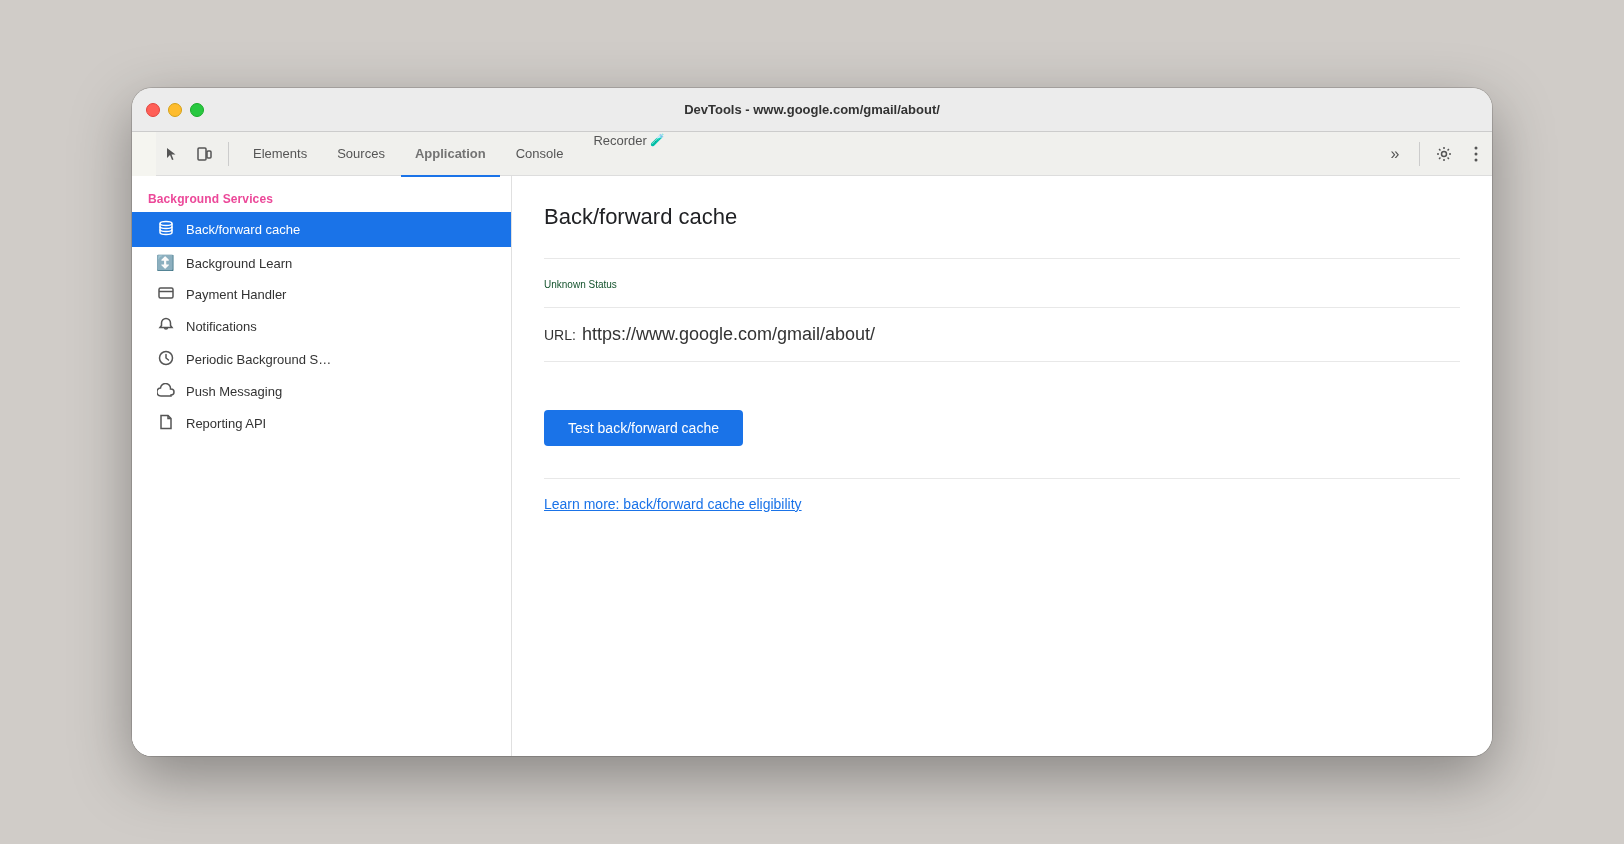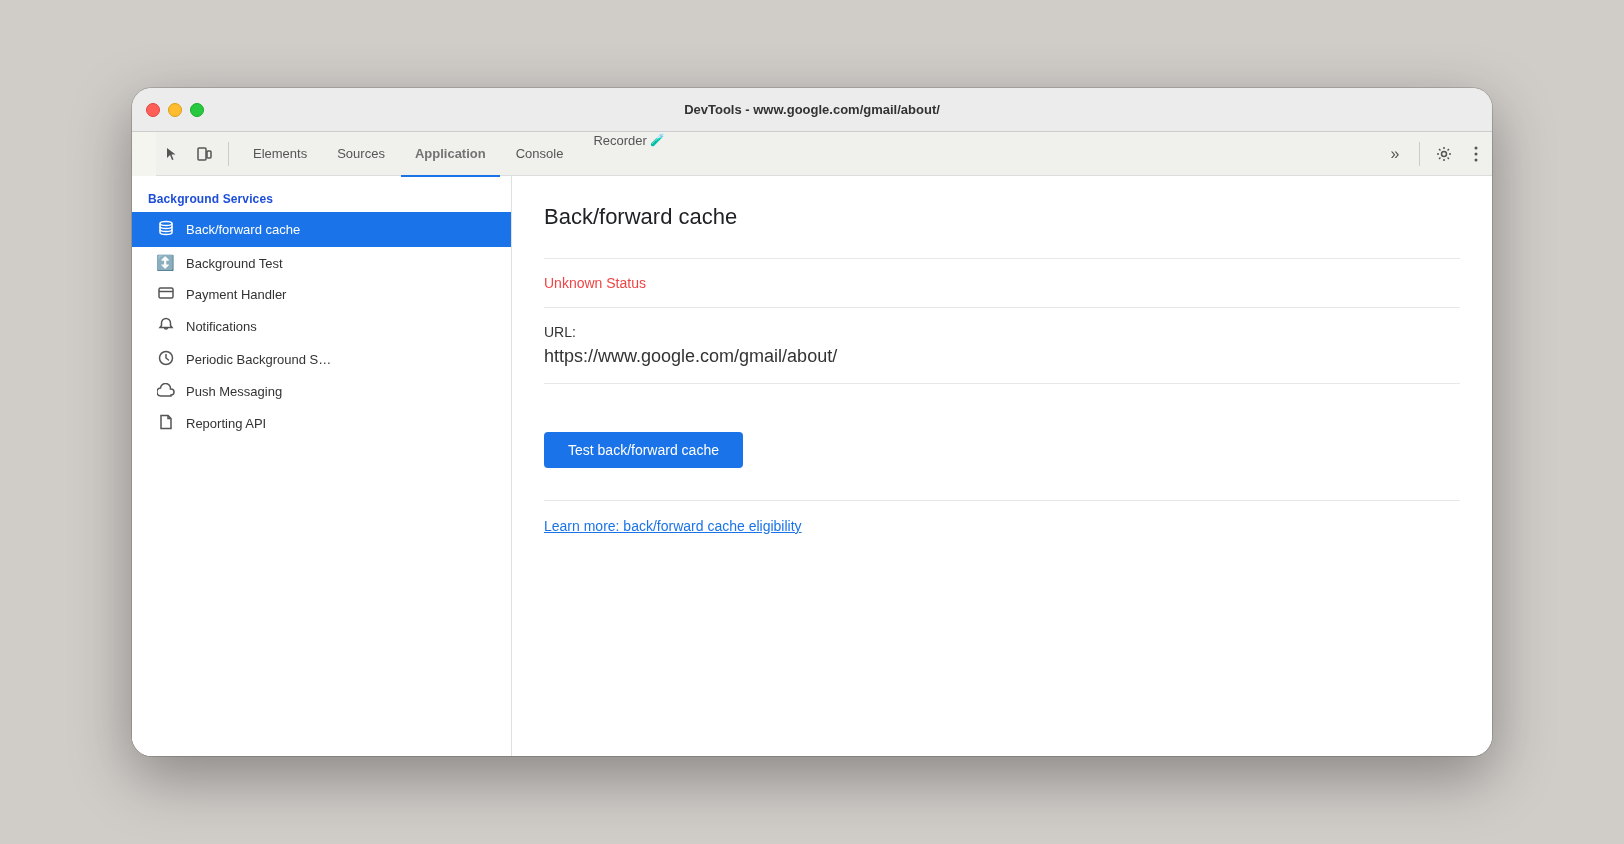--- a/index.html
+++ b/index.html
@@ -139,21 +139,21 @@
       min-width: 380px;
       background: #fff;
       border-right: 1px solid #e0e0e0;
       overflow-y: auto;
       padding-top: 8px;
     }
 
     .sidebar-section-title {
       font-size: 12px;
       font-weight: 600;
-      color: #1d4ed8;
+      color: #ec4899;
       padding: 8px 16px 6px 16px;
       letter-spacing: 0.01em;
     }
 
     .sidebar-item {
       display: flex;
       align-items: center;
       gap: 10px;
       padding: 7px 16px 7px 24px;
       font-size: 13px;
@@ -198,29 +198,28 @@
       border-bottom: 1px solid #e8e8e8;
       font-size: 14px;
       color: #333;
     }
 
     .content-row:first-of-type {
       border-top: 1px solid #e8e8e8;
     }
 
     .content-row .label {
-      font-size: 14px;
-      color: #ef4444;
+      font-size: 10px;
+      color: #14532d;
     }
 
     .content-row .url-line {
       display: flex;
       gap: 6px;
       align-items: baseline;
-      flex-direction: column;
     }
 
     .content-row .url-label {
       font-size: 14px;
       color: #333;
       font-weight: 400;
     }
 
     .content-row .url-value {
       font-size: 18px;
@@ -339,21 +338,21 @@
             <path d="M3 4.5v3c0 1.1 2.7 2 6 2s6-.9 6-2v-3" stroke="white" stroke-width="1.5"></path>
             <path d="M3 7.5v3c0 1.1 2.7 2 6 2s6-.9 6-2v-3" stroke="white" stroke-width="1.5"></path>
             <path d="M3 10.5v3c0 1.1 2.7 2 6 2s6-.9 6-2v-3" stroke="white" stroke-width="1.5"></path>
           </svg>
         </span>
         <span class="sidebar-item-label">Back/forward cache</span>
       </div>
 
       <div class="sidebar-item">
         <span class="sidebar-icon">↕️</span>
-        <span class="sidebar-item-label">Background Test</span>
+        <span class="sidebar-item-label">Background Learn</span>
       </div>
 
 
       <div class="sidebar-item">
         <span class="sidebar-icon">
           <svg width="16" height="14" viewBox="0 0 16 14" fill="none">
             <rect x="1" y="2" width="14" height="10" rx="1.5" stroke="#555" stroke-width="1.5"></rect>
             <line x1="1" y1="5.5" x2="15" y2="5.5" stroke="#555" stroke-width="1.5"></line>
           </svg>
         </span>

